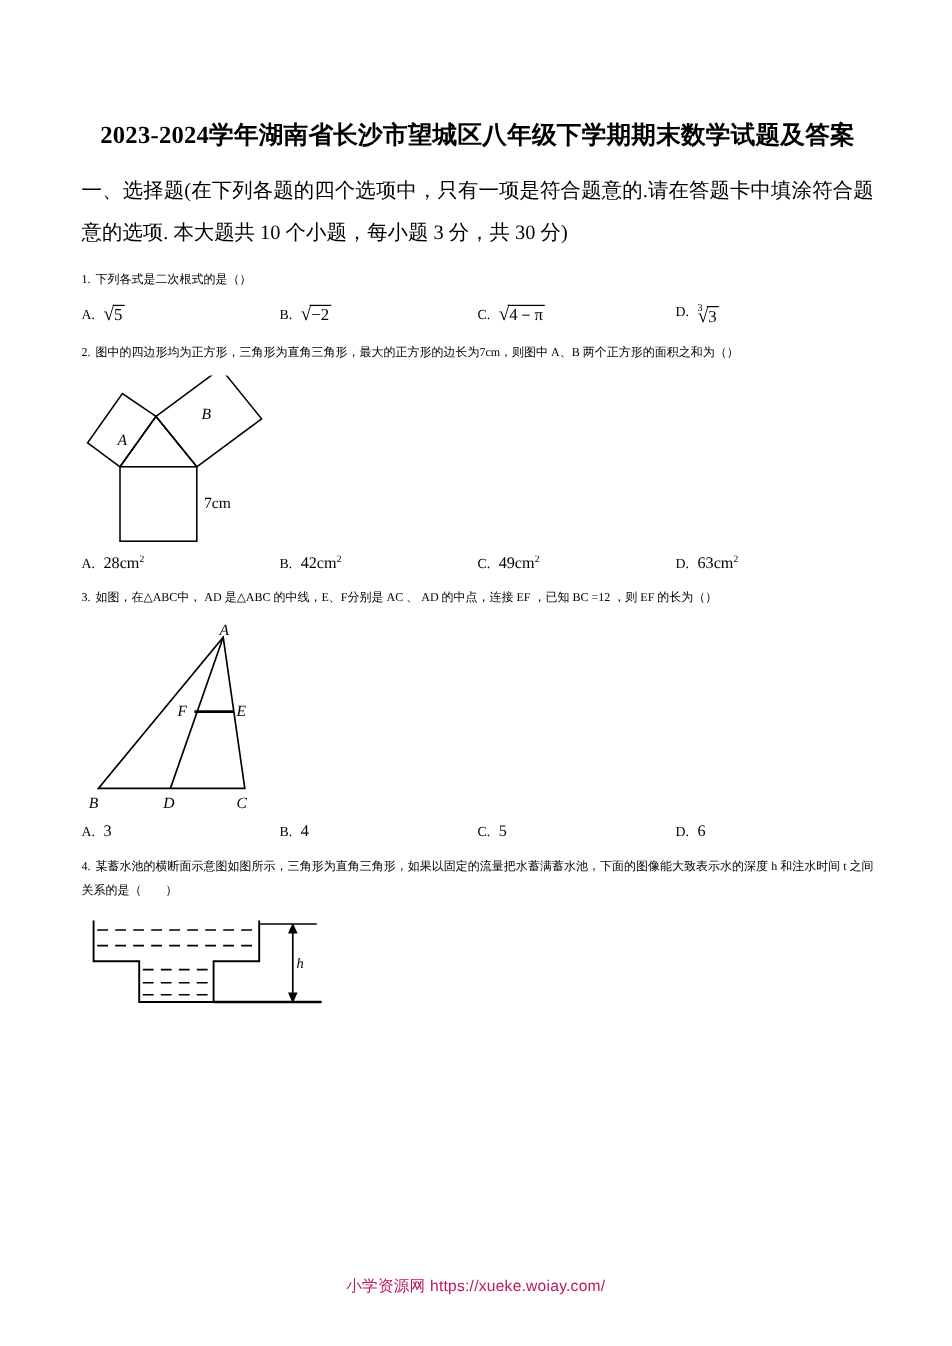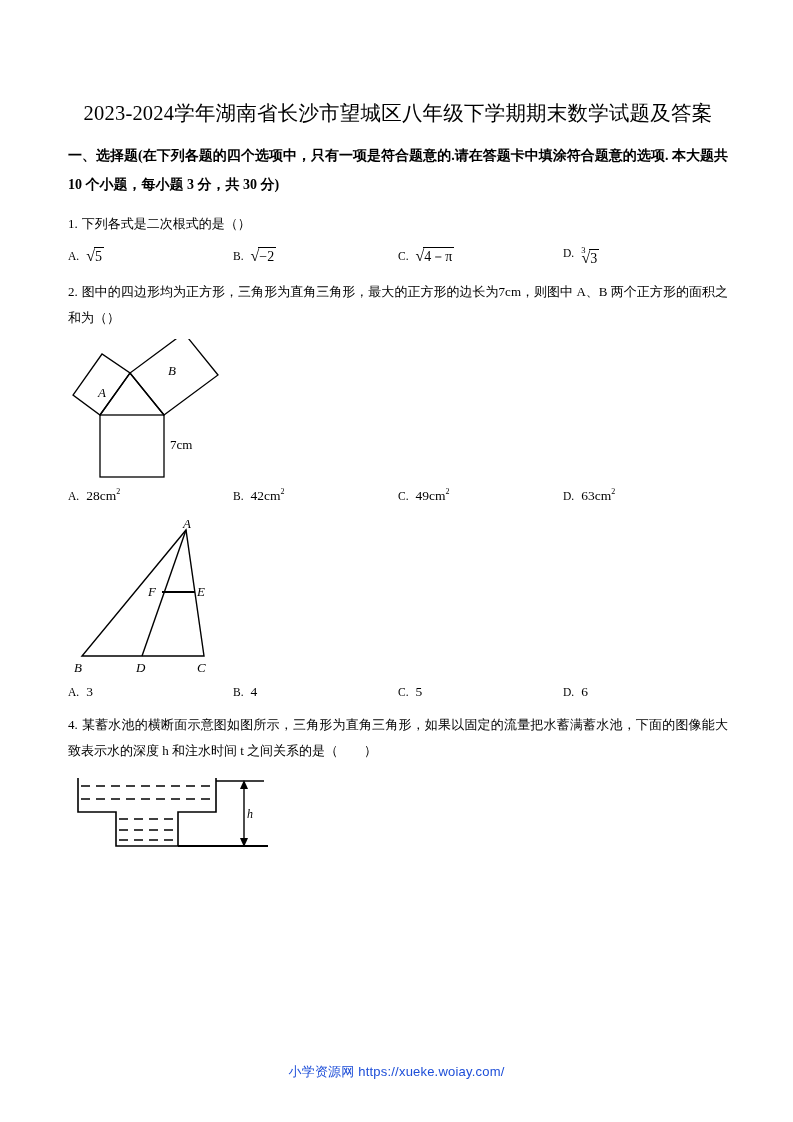--- a/index.html
+++ b/index.html
@@ -25,43 +25,43 @@
   .content {
     position: absolute;
     left: 68px;
     top: 96px;
     width: 660px;
   }
 
   
   .doc-title {
     font-size: 20.5px;
-    font-weight: normal;
+    font-weight: bold;
     text-align: center;
     line-height: 1.75;
     letter-spacing: 0.2px;
     margin: 0 0 4px 0;
     padding: 0 4px;
   }
 
   
   .section-head {
-    font-size: 14px;
-    font-weight: bold;
+    font-size: 17px;
+    font-weight: normal;
     line-height: 2.05;
     margin: 10px 0 0 0;
     text-align: justify;
   }
 
   
   .q {
     margin-top: 12px;
   }
   .q-text {
-    font-size: 13px;
+    font-size: 10px;
     line-height: 2.0;
     text-align: justify;
   }
   .q-num {
     margin-right: 4px;
   }
 
   
   .opts {
     display: flex;
@@ -125,21 +125,21 @@
 
   
   .watermark {
     position: absolute;
     left: 0;
     top: 1063px;
     width: 793px;
     text-align: center;
     font-family: "Liberation Sans", sans-serif;
     font-size: 13px;
-    color: #1d4ed8;
+    color: #be185d;
     letter-spacing: 0.2px;
   }
 </style>
 </head>
 <body>
 
 <div class="page">
   <div class="content">
 
     <h1 class="doc-title">2023-2024学年湖南省长沙市望城区八年级下学期期末数学试题及答案</h1>
@@ -218,20 +218,23 @@
           <span class="opt-val"><span>49cm</span><sup class="u">2</sup></span>
         </div>
         <div class="opt">
           <span class="opt-lbl">D.</span>
           <span class="opt-val"><span>63cm</span><sup class="u">2</sup></span>
         </div>
       </div>
     </div>
 
     <div class="q">
+      <div class="q-text">
+        <span class="q-num">3.</span><span>如图，在△ABC中， AD 是△ABC 的中线，E、F分别是 AC 、 AD 的中点，连接 EF ，已知 BC =12 ，则 EF 的长为（）</span>
+      </div>
 
       <div class="fig">
         <svg width="260" height="160" viewBox="0 0 260 160">
 
           <polygon points="14,140 136,140 118,14" fill="none" stroke="#000" stroke-width="1.4"></polygon>
 
           <line x1="118" y1="14" x2="74" y2="140" stroke="#000" stroke-width="1.4"></line>
 
           <line x1="94" y1="76" x2="127" y2="76" stroke="#000" stroke-width="2.2"></line>
           <text x="115" y="12" font-size="13" font-style="italic" font-family="Liberation Serif, serif">A</text>

